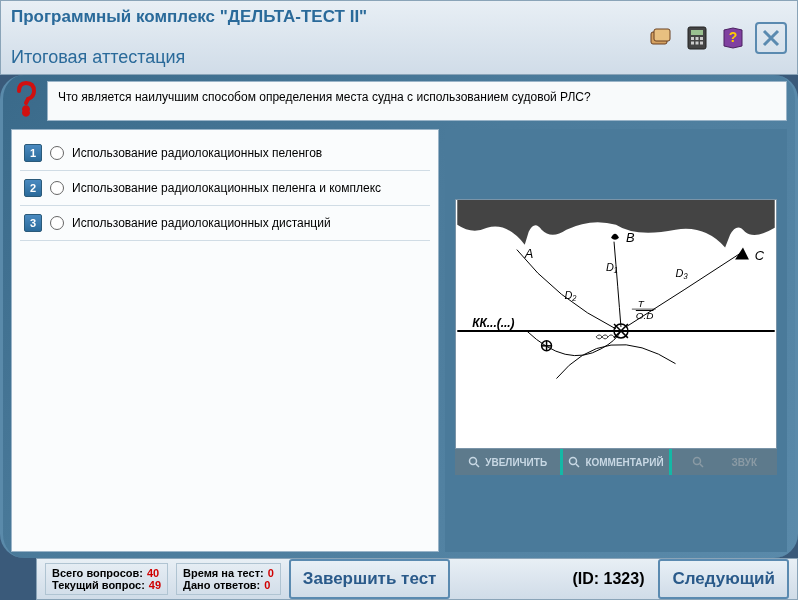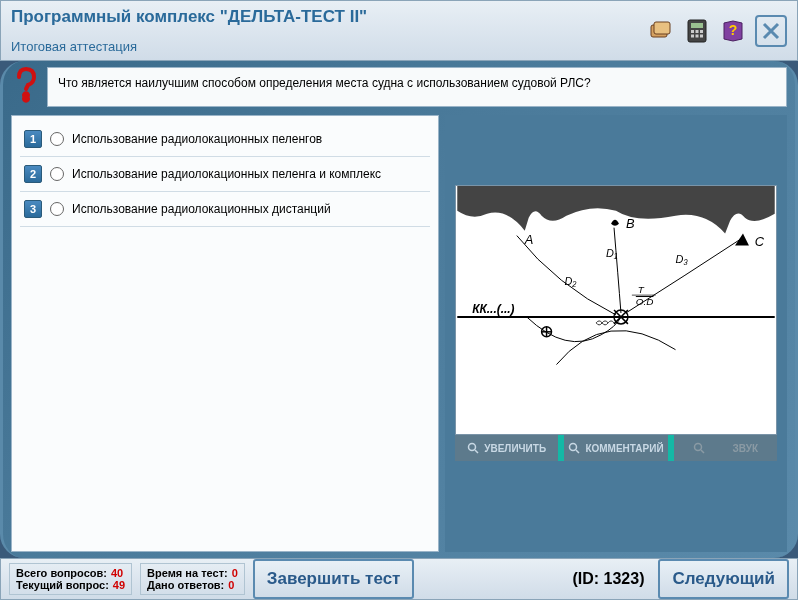--- a/index.html
+++ b/index.html
@@ -15,21 +15,21 @@
 .header {
   background: linear-gradient(to bottom, #e8eff5, #d0dce8);
   border: 1px solid #8aa4b8;
   padding: 6px 10px;
   display: flex;
   align-items: center;
   justify-content: space-between;
 }
 .header-titles { color: #2a6a9a; }
 .header-title { font-size: 17px; font-weight: bold; }
-.header-subtitle { font-size: 13px; margin-top: 12px; }
+.header-subtitle { font-size: 18px; margin-top: 20px; }
 .header-icons { display: flex; gap: 8px; align-items: center; }
 .header-icon {
   width: 28px; height: 28px;
   display: flex; align-items: center; justify-content: center;
 }
 .close-icon {
   width: 32px; height: 32px;
   border: 2px solid #5a8ab0;
   border-radius: 4px;
   display: flex; align-items: center; justify-content: center;
@@ -124,33 +124,34 @@
   height: 26px;
   background: #5d7a8c;
   align-items: center;
 }
 .media-btn {
   flex: 1;
   display: flex; align-items: center; justify-content: center;
   gap: 5px;
   color: #c8d8e4;
   font-size: 10px; font-weight: bold;
-  border-right: 6px solid #14b8a6;
+  border-right: 3px solid #14b8a6;
   height: 100%;
 }
 .media-btn:last-child { border-right: none; color: #8a9aa4; gap: 28px; }
 .mag-icon { width: 12px; height: 12px; }
 .footer {
   background: linear-gradient(to bottom, #e8eff5, #d0dce8);
   border: 1px solid #8aa4b8;
   padding: 4px 8px;
   display: flex;
   align-items: center;
   gap: 8px;
   height: 42px;
+  margin-left: 36px;
 }
 .footer-group {
   border: 1px solid #b0c4d2;
   padding: 2px 6px;
   font-size: 11px;
   height: 32px;
   display: flex; flex-direction: column; justify-content: center;
 }
 .footer-row { display: flex; gap: 4px; }
 .footer-label { color: #000; font-weight: bold; }

